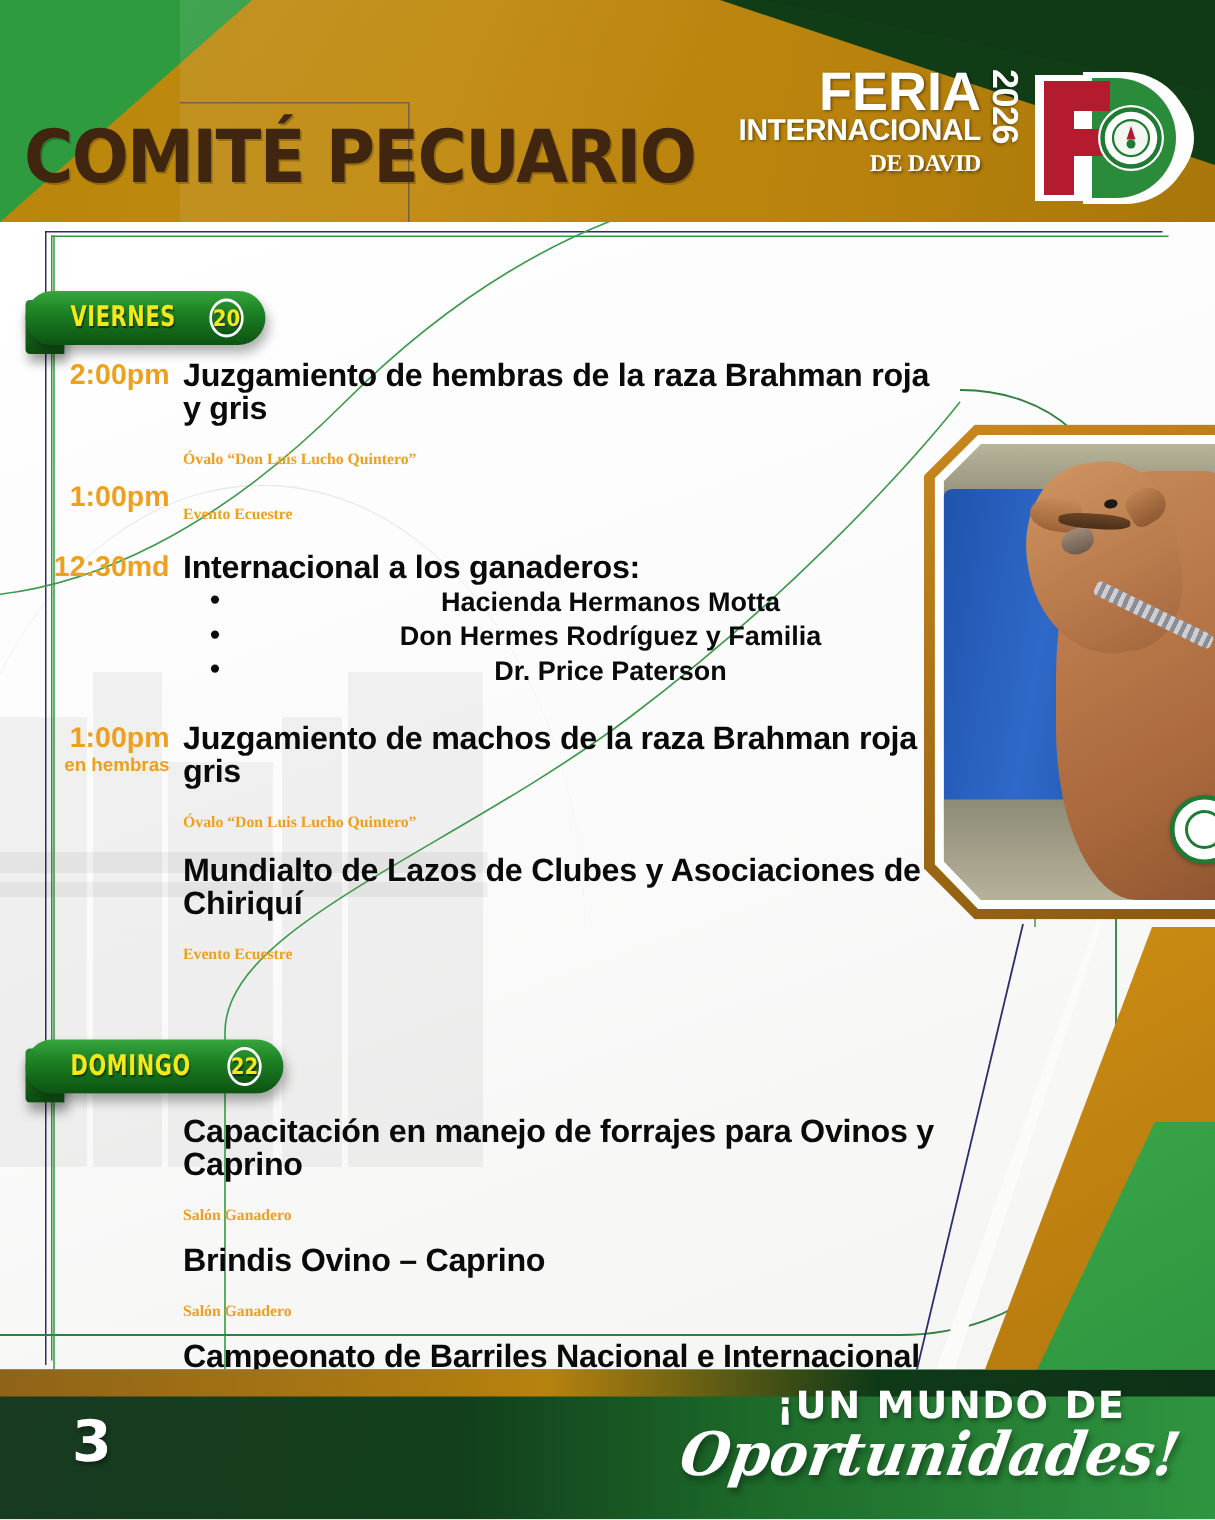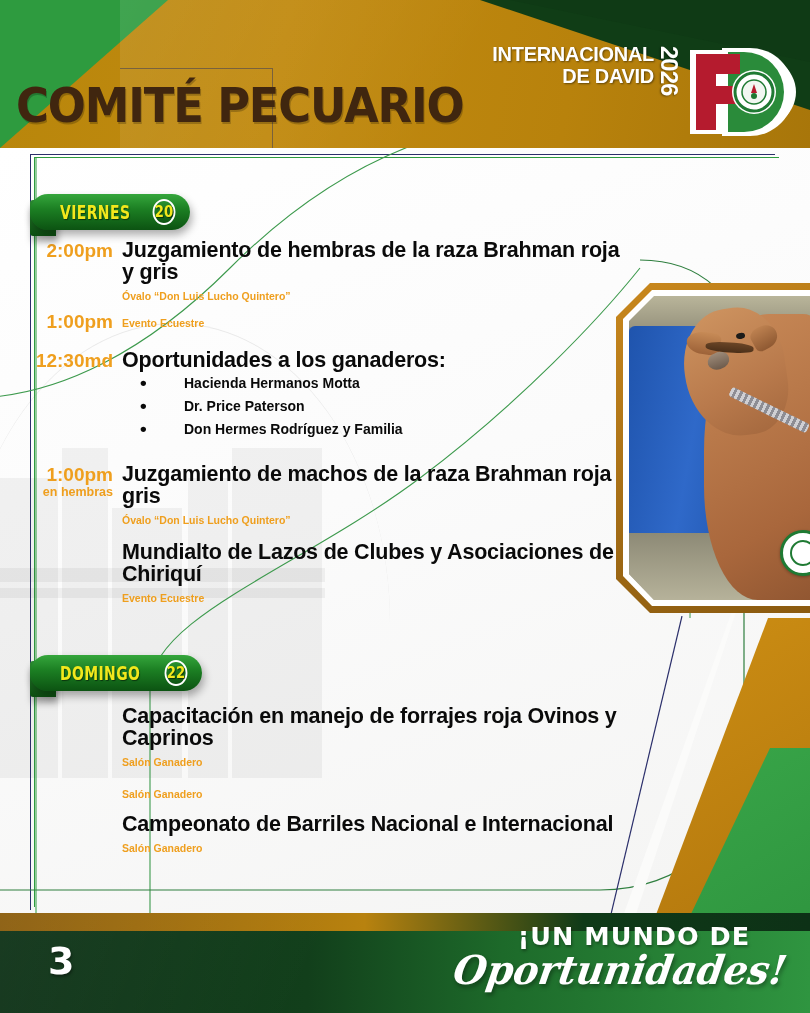--- a/index.html
+++ b/index.html
@@ -60,21 +60,21 @@
   
   .feria-logo { position:absolute; right:8px; top:44px; width:300px; height:96px; }
   .feria-words {
     position:absolute; right:148px; top:0; text-align:right;
     color:#fff; font-weight:bold;
     text-shadow:1px 1px 2px rgba(0,0,0,.45);
     white-space:nowrap;
   }
   .fw1 { font-size:36px; line-height:33px; letter-spacing:0px; transform:scaleX(1.0); }
   .fw2 { font-size:20px; line-height:21px; letter-spacing:-0.3px;}
-  .fw3 { font-size:20px; line-height:23px; letter-spacing:-0.3px;}
+  .fw3 { font-size:16px; line-height:23px; letter-spacing:-0.3px;font-family:Liberation Serif, serif;}
   .yr2026 {
     position:absolute; right:122px; top:2px;
     color:#fff; font-weight:bold; font-size:24px; line-height:22px;
     writing-mode:vertical-rl; letter-spacing:-1px;
     text-shadow:1px 1px 2px rgba(0,0,0,.4);
   }
   .fd-mark { position:absolute; right:0; top:0; width:120px; height:96px; }
 
   
   .paper {
@@ -96,21 +96,21 @@
   .wm-b6 { left:0px;   top:420px; width:325px; height:14px; }
   .wm-b7 { left:0px;   top:440px; width:325px; height:10px; }
   .wm-c1 { position:absolute; left:-40px; top:175px; width:430px; height:300px;
            border-top:1px solid rgba(60,60,60,.10); border-radius:50%/100% 100% 0 0; }
 
   .deco-curve { position:absolute; left:0; top:0; width:810px; height:765px; pointer-events:none; }
 
   .sched { position:absolute; left:0; top:0; width:640px; }
 
   
-  .day-badge { position:relative; display:inline-block; margin-left:30px; }
+  .day-badge { position:relative; display:inline-block; margin-left:17px; }
   .day-badge .tail {
     position:absolute; left:0; top:6px; width:26px; height:36px;
     background:linear-gradient(180deg,#2d8c33,#0c4e11);
     border-radius:3px 0 0 3px;
     box-shadow:2px 6px 7px rgba(0,0,0,.35);
   }
   .day-badge .pill {
     position:relative;
     height:36px; padding:0 13px 0 30px;
     background:linear-gradient(180deg,#35a63c 0%,#1c7f23 42%,#0c5312 100%);
@@ -153,27 +153,28 @@
     font-size:12.5px; font-weight:bold; color:#ef9f1e; line-height:15px;
     white-space:nowrap;
   }
   .ev-body { flex:1 1 auto; padding-right:10px; }
   .ev-title {
     font-size:21.5px; font-weight:bold; color:#0a0a0a; line-height:22px;
     letter-spacing:-0.2px;
   }
   .ev-venue {
     font-size:10.5px; font-weight:bold; color:#ef9f1e; line-height:13px;
-    margin-top:7px;
+    margin-top:17px;
+    font-family:Liberation Serif, serif;
   }
   .ev-bullets { margin-top:1px; }
   .ev-bullets li {
     list-style:none;
-    font-size:14px; font-weight:bold; color:#0a0a0a; line-height:23px;
-    padding-left:62px; position:relative;
+    font-size:18px; font-weight:bold; color:#0a0a0a; line-height:23px;
+    padding-left:62px; position:relative;text-align:center;
   }
   .ev-bullets li:before {
     content:"\2022"; position:absolute; left:18px; top:-1px; font-size:19px;
   }
 
   
   .cow-frame {
     position:absolute; left:616px; top:135px; width:200px; height:330px;
     background:linear-gradient(160deg,#c9881d,#8a5a10);
     clip-path:polygon(34px 0, 200px 0, 200px 330px, 34px 330px, 0 296px, 0 34px);
@@ -323,20 +324,21 @@
     <div class="hdr-dark-tri"></div>
     <div class="hdr-dark-tri2"></div>
     <div class="hdr-sheen"></div>
     <div class="hdr-line-h"></div>
     <div class="hdr-line-v"></div>
 
     <div class="title-comite">COMITÉ PECUARIO</div>
 
     <div class="feria-logo">
       <div class="feria-words">
+        <div class="fw1">FERIA</div>
         <div class="fw2">INTERNACIONAL</div>
         <div class="fw3">DE DAVID</div>
       </div>
       <div class="yr2026">2026</div>
       <div class="fd-mark">
         <svg width="120" height="96" viewBox="0 0 120 96">
           <path d="M8 6 H62 A52 42 0 0 1 62 90 H8 Z" fill="#ffffff"></path>
           <path d="M68 4 A44 44 0 0 1 68 92 H40 V4 Z" fill="#ffffff"></path>
           <path d="M62 8 A40 40 0 0 1 62 88 H46 V8 Z" fill="#2a8b3a"></path>
           <path d="M14 10 H58 V30 H34 V42 H54 V60 H34 V86 H14 Z" fill="#b51b2e"></path>
@@ -405,25 +407,25 @@
         </div>
       </div>
 
       <div style="margin-top:17px;">
 
         <div class="ev" style="margin-top:9px;">
           <div class="ev-time">
             <div class="t">12:30md</div>
           </div>
           <div class="ev-body">
-            <div class="ev-title">Oportunidades a los ganaderos:</div>
+            <div class="ev-title">Internacional a los ganaderos:</div>
             <ul class="ev-bullets">
               <li>Hacienda Hermanos Motta</li>
+              <li>Don Hermes Rodríguez y Familia</li>
               <li>Dr. Price Paterson</li>
-              <li>Don Hermes Rodríguez y Familia</li>
             </ul>
           </div>
         </div>
 
         <div class="ev" style="margin-top:22px;">
           <div class="ev-time">
             <div class="t">1:00pm</div>
             <div class="t2">en hembras</div>
           </div>
           <div class="ev-body">
@@ -450,30 +452,31 @@
             <span class="dlabel">DOMINGO</span>
             <span class="dnum">22</span>
           </div>
         </div>
 
         <div class="ev" style="margin-top:14px;">
           <div class="ev-time">
             <div class="t"></div>
           </div>
           <div class="ev-body">
-            <div class="ev-title">Capacitación en manejo de forrajes roja Ovinos y Caprinos</div>
+            <div class="ev-title">Capacitación en manejo de forrajes para Ovinos y Caprino</div>
             <div class="ev-venue">Salón Ganadero</div>
           </div>
         </div>
 
         <div class="ev" style="margin-top:12px;">
           <div class="ev-time">
             <div class="t"></div>
           </div>
           <div class="ev-body">
+            <div class="ev-title">Brindis Ovino – Caprino</div>
             <div class="ev-venue">Salón Ganadero</div>
           </div>
         </div>
 
         <div class="ev" style="margin-top:12px;">
           <div class="ev-time">
             <div class="t"></div>
           </div>
           <div class="ev-body">
             <div class="ev-title">Campeonato de Barriles Nacional e Internacional</div>

